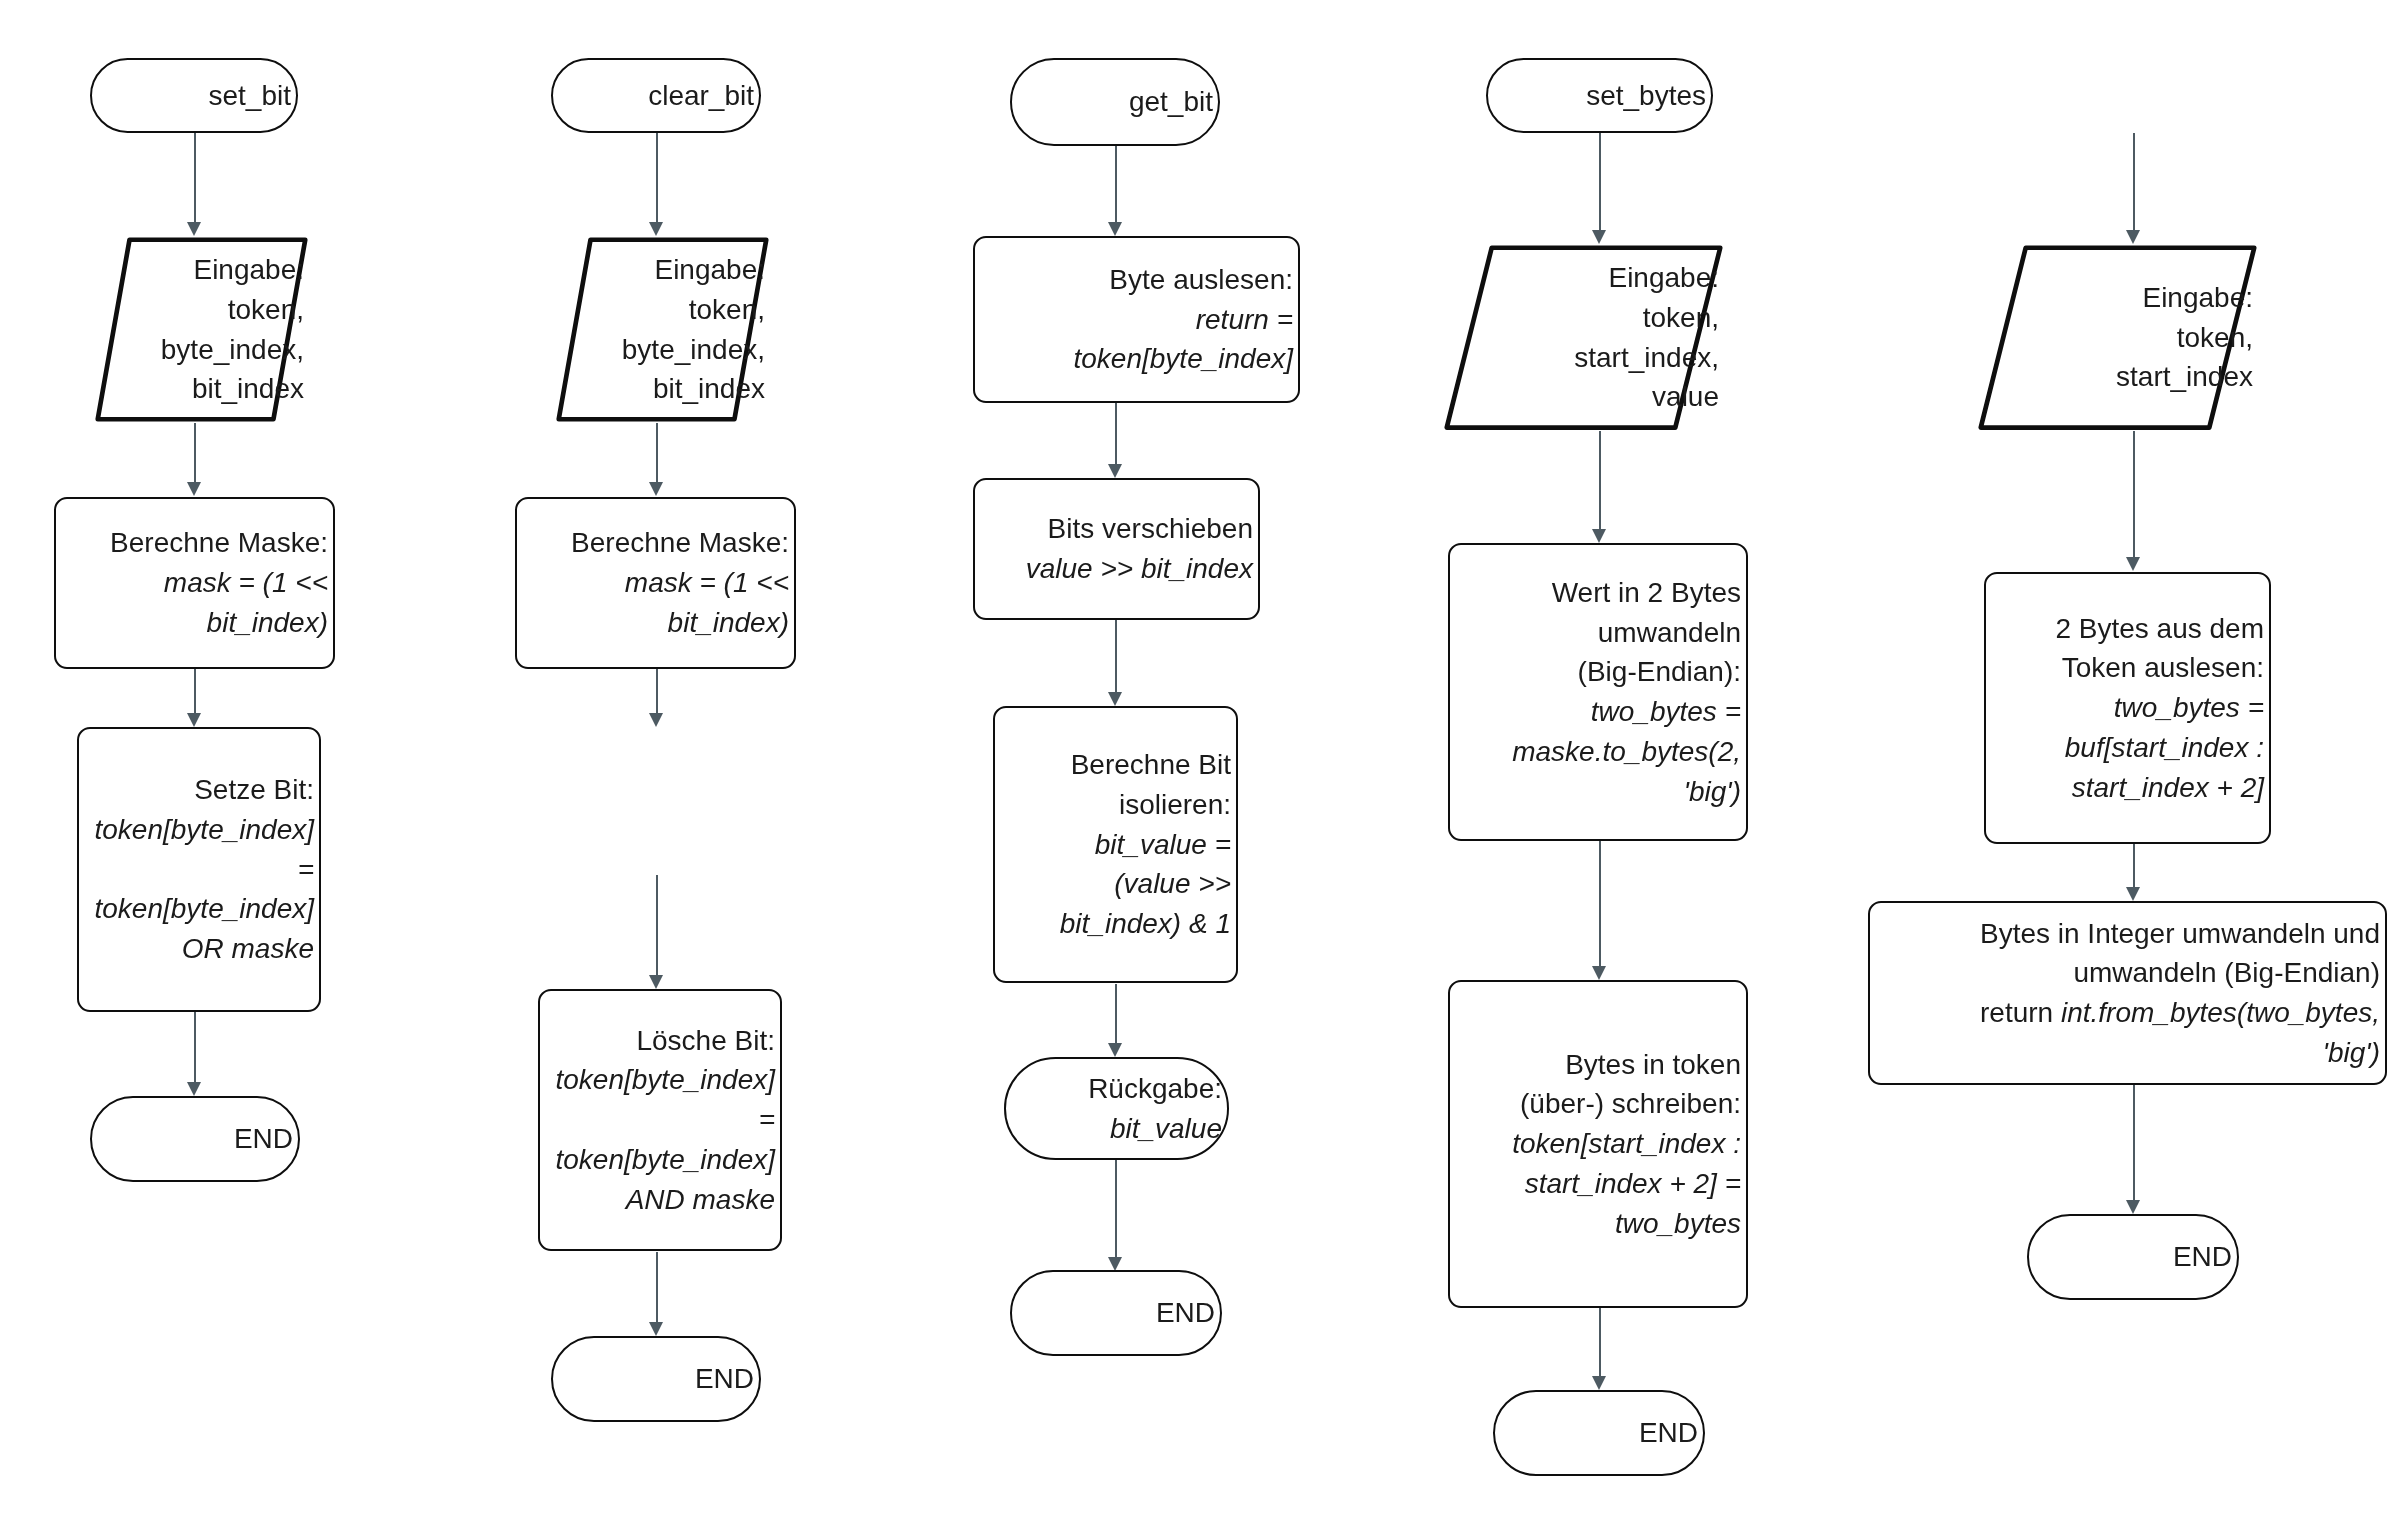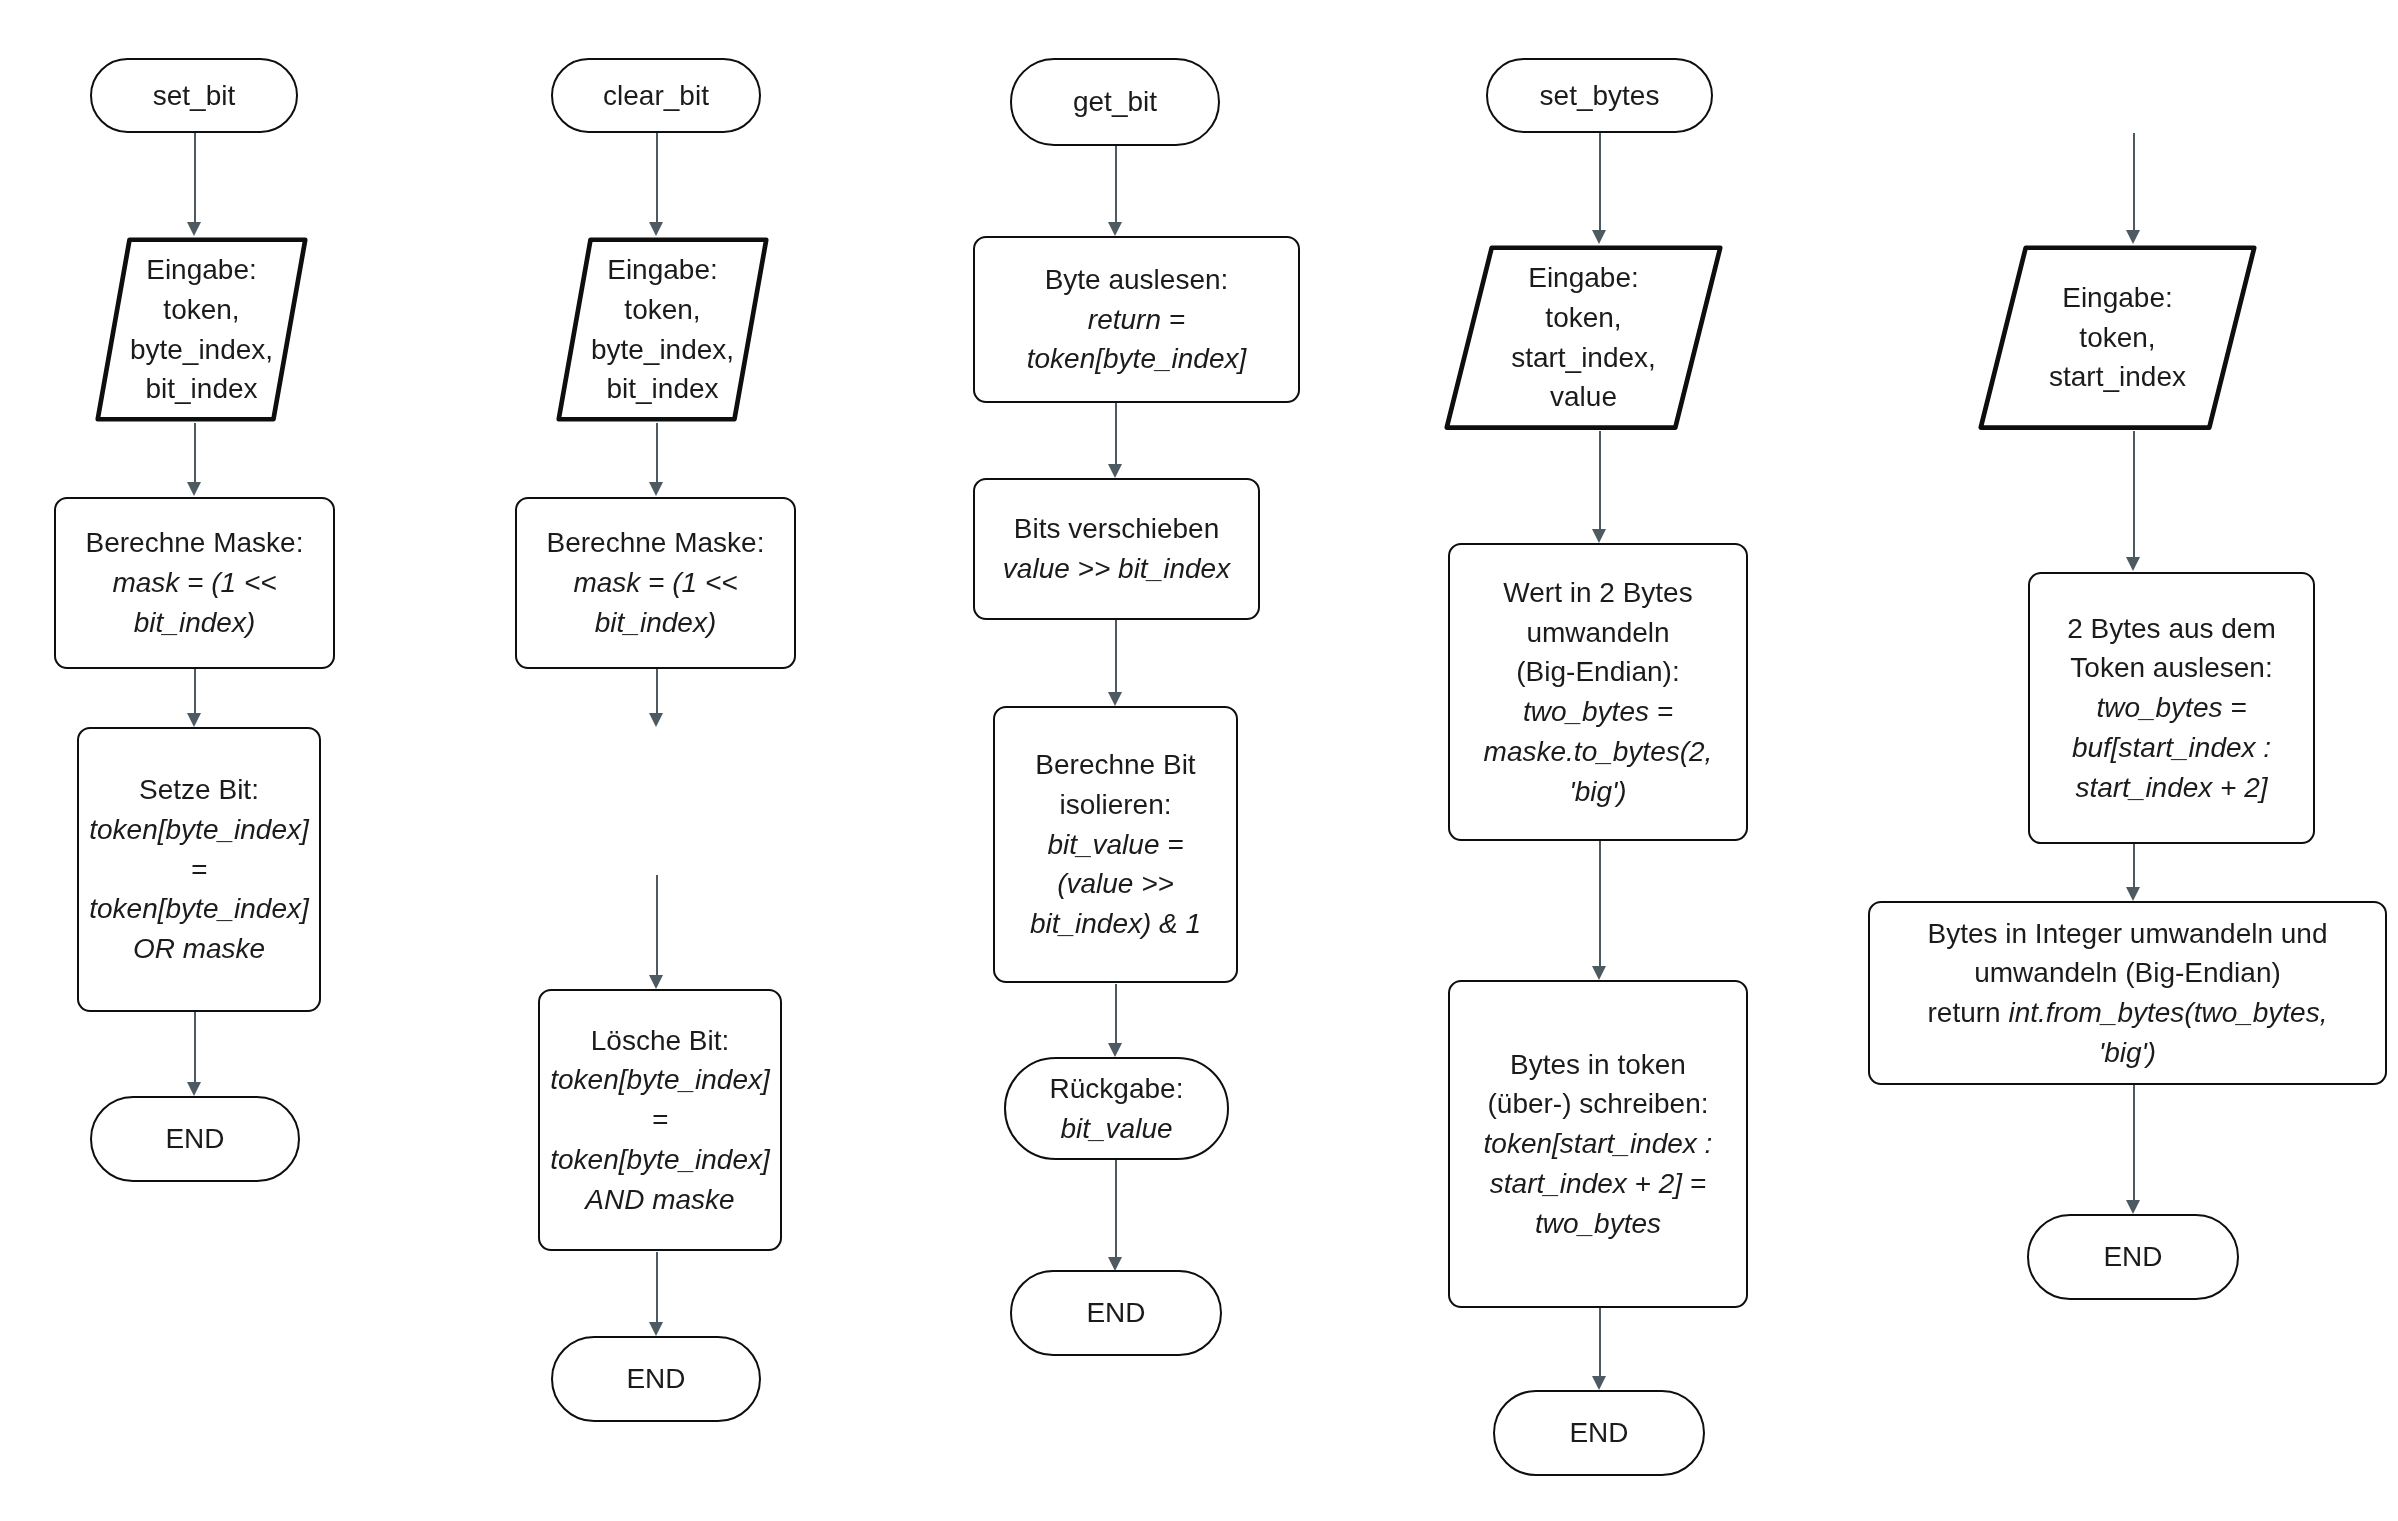--- a/index.html
+++ b/index.html
@@ -28,23 +28,24 @@
     display: flex;
     align-items: center;
     justify-content: center;
     text-align: center;
     color: #1b1b1b;
     line-height: 1.42;
     font-size: 28px;
     z-index: 2;
   }
   .node .inner {
-    padding: 0 25px;
+    padding: 0 5px;
     width: 100%;
     white-space: pre-line;
+    text-align: right;
   }
   
   .terminal {
     border-radius: 936px;
     font-size: 28px;
   }
   
   .process {
     border-radius: 13px;
   }
@@ -268,21 +269,21 @@
     <svg class="para-bg" viewBox="0 0 300 200" preserveAspectRatio="none">
       <path d="M 52 4 L 296 4 L 248 196 L 4 196 Z" fill="#ffffff" stroke="#0e0e0e" stroke-width="5" stroke-linejoin="round"></path>
     </svg>
     <div class="inner"><span>Eingabe:</span><br><span>token,</span><br><span>start_index</span></div>
   </div>
   <div class="edge" style="left:2133px; top:431px; height:141px;">
     <div class="line" style="height:126px;"></div>
     <div class="head" style="top:126px;"></div>
   </div>
 
-  <div class="node process" style="left:1984px; top:572px; width:287px; height:272px;margin-left:44px;">
+  <div class="node process" style="left:1984px; top:572px; width:287px; height:272px;">
     <div class="inner"><span>2 Bytes aus dem</span><br><span>Token auslesen:</span><br><span class="code">two_bytes =</span><br><span class="code">buf[start_index :</span><br><span class="code">start_index + 2]</span></div>
   </div>
   <div class="edge" style="left:2133px; top:843px; height:58px;">
     <div class="line" style="height:44px;"></div>
     <div class="head" style="top:44px;"></div>
   </div>
 
   <div class="node process" style="left:1868px; top:901px; width:519px; height:184px;">
     <div class="inner"><span>Bytes in Integer umwandeln und</span><br><span>umwandeln (Big-Endian)</span><br><span>return </span><span class="code">int.from_bytes(two_bytes,</span><br><span class="code">'big')</span></div>
   </div>

